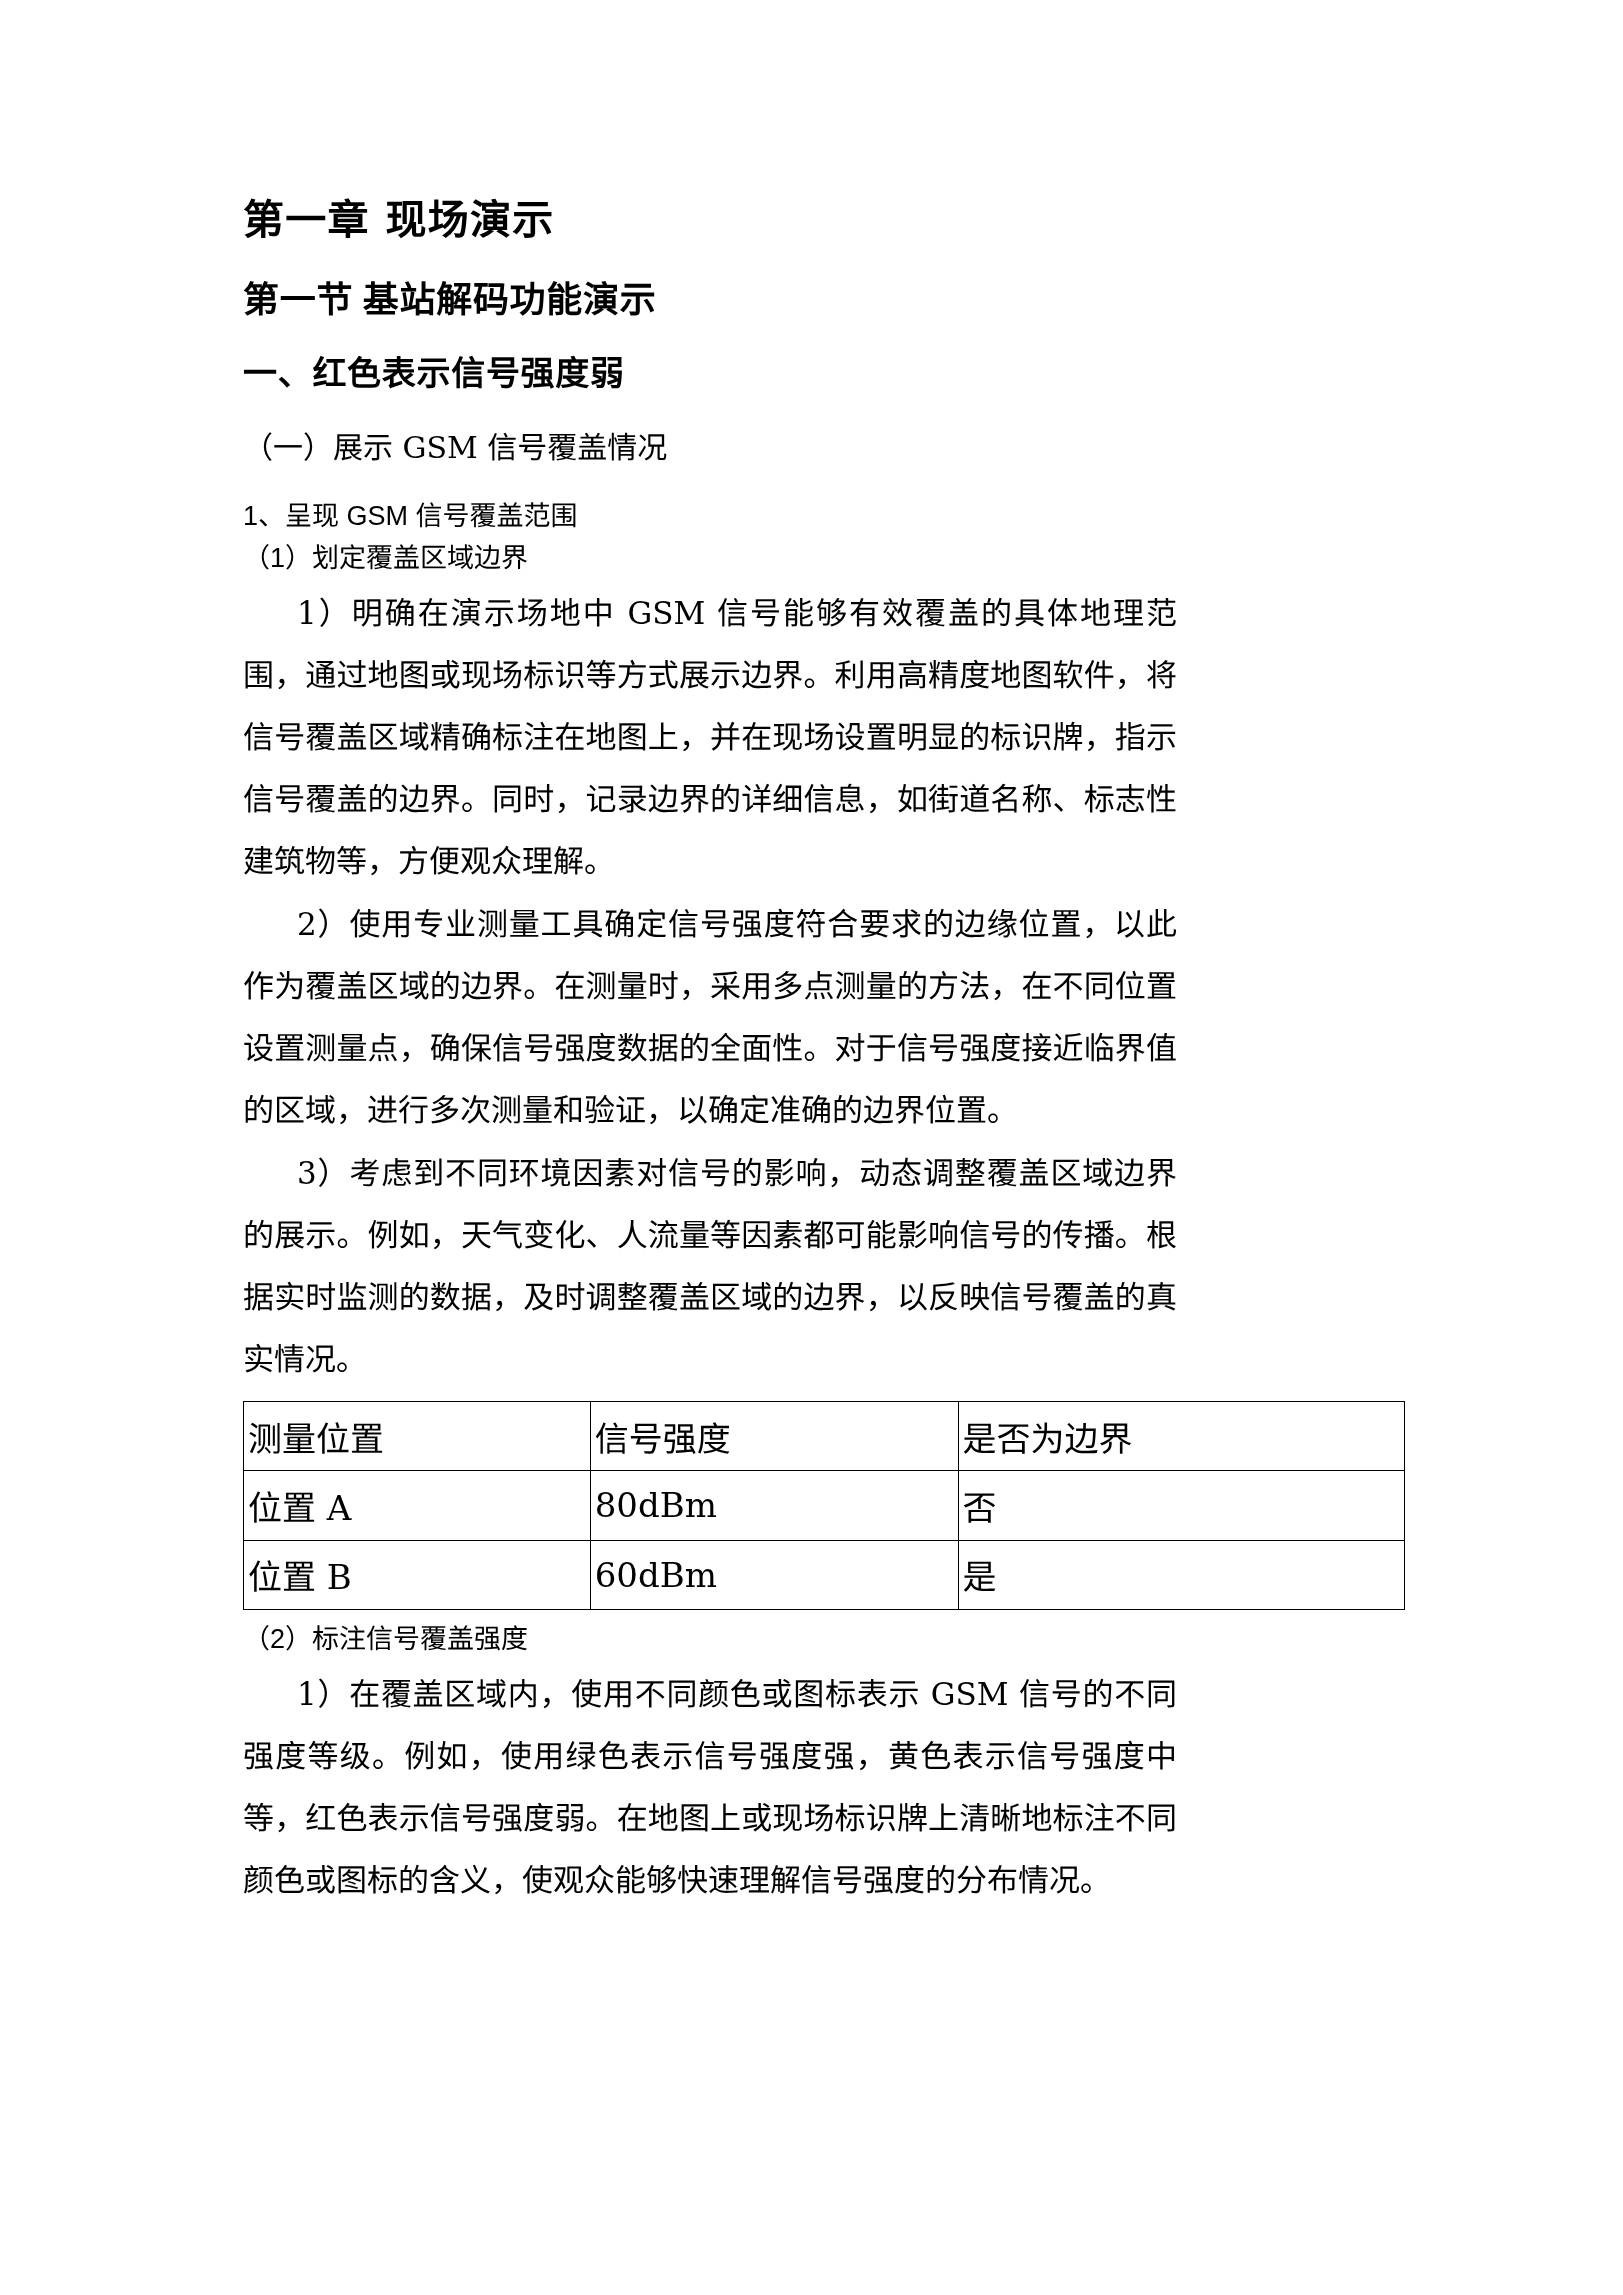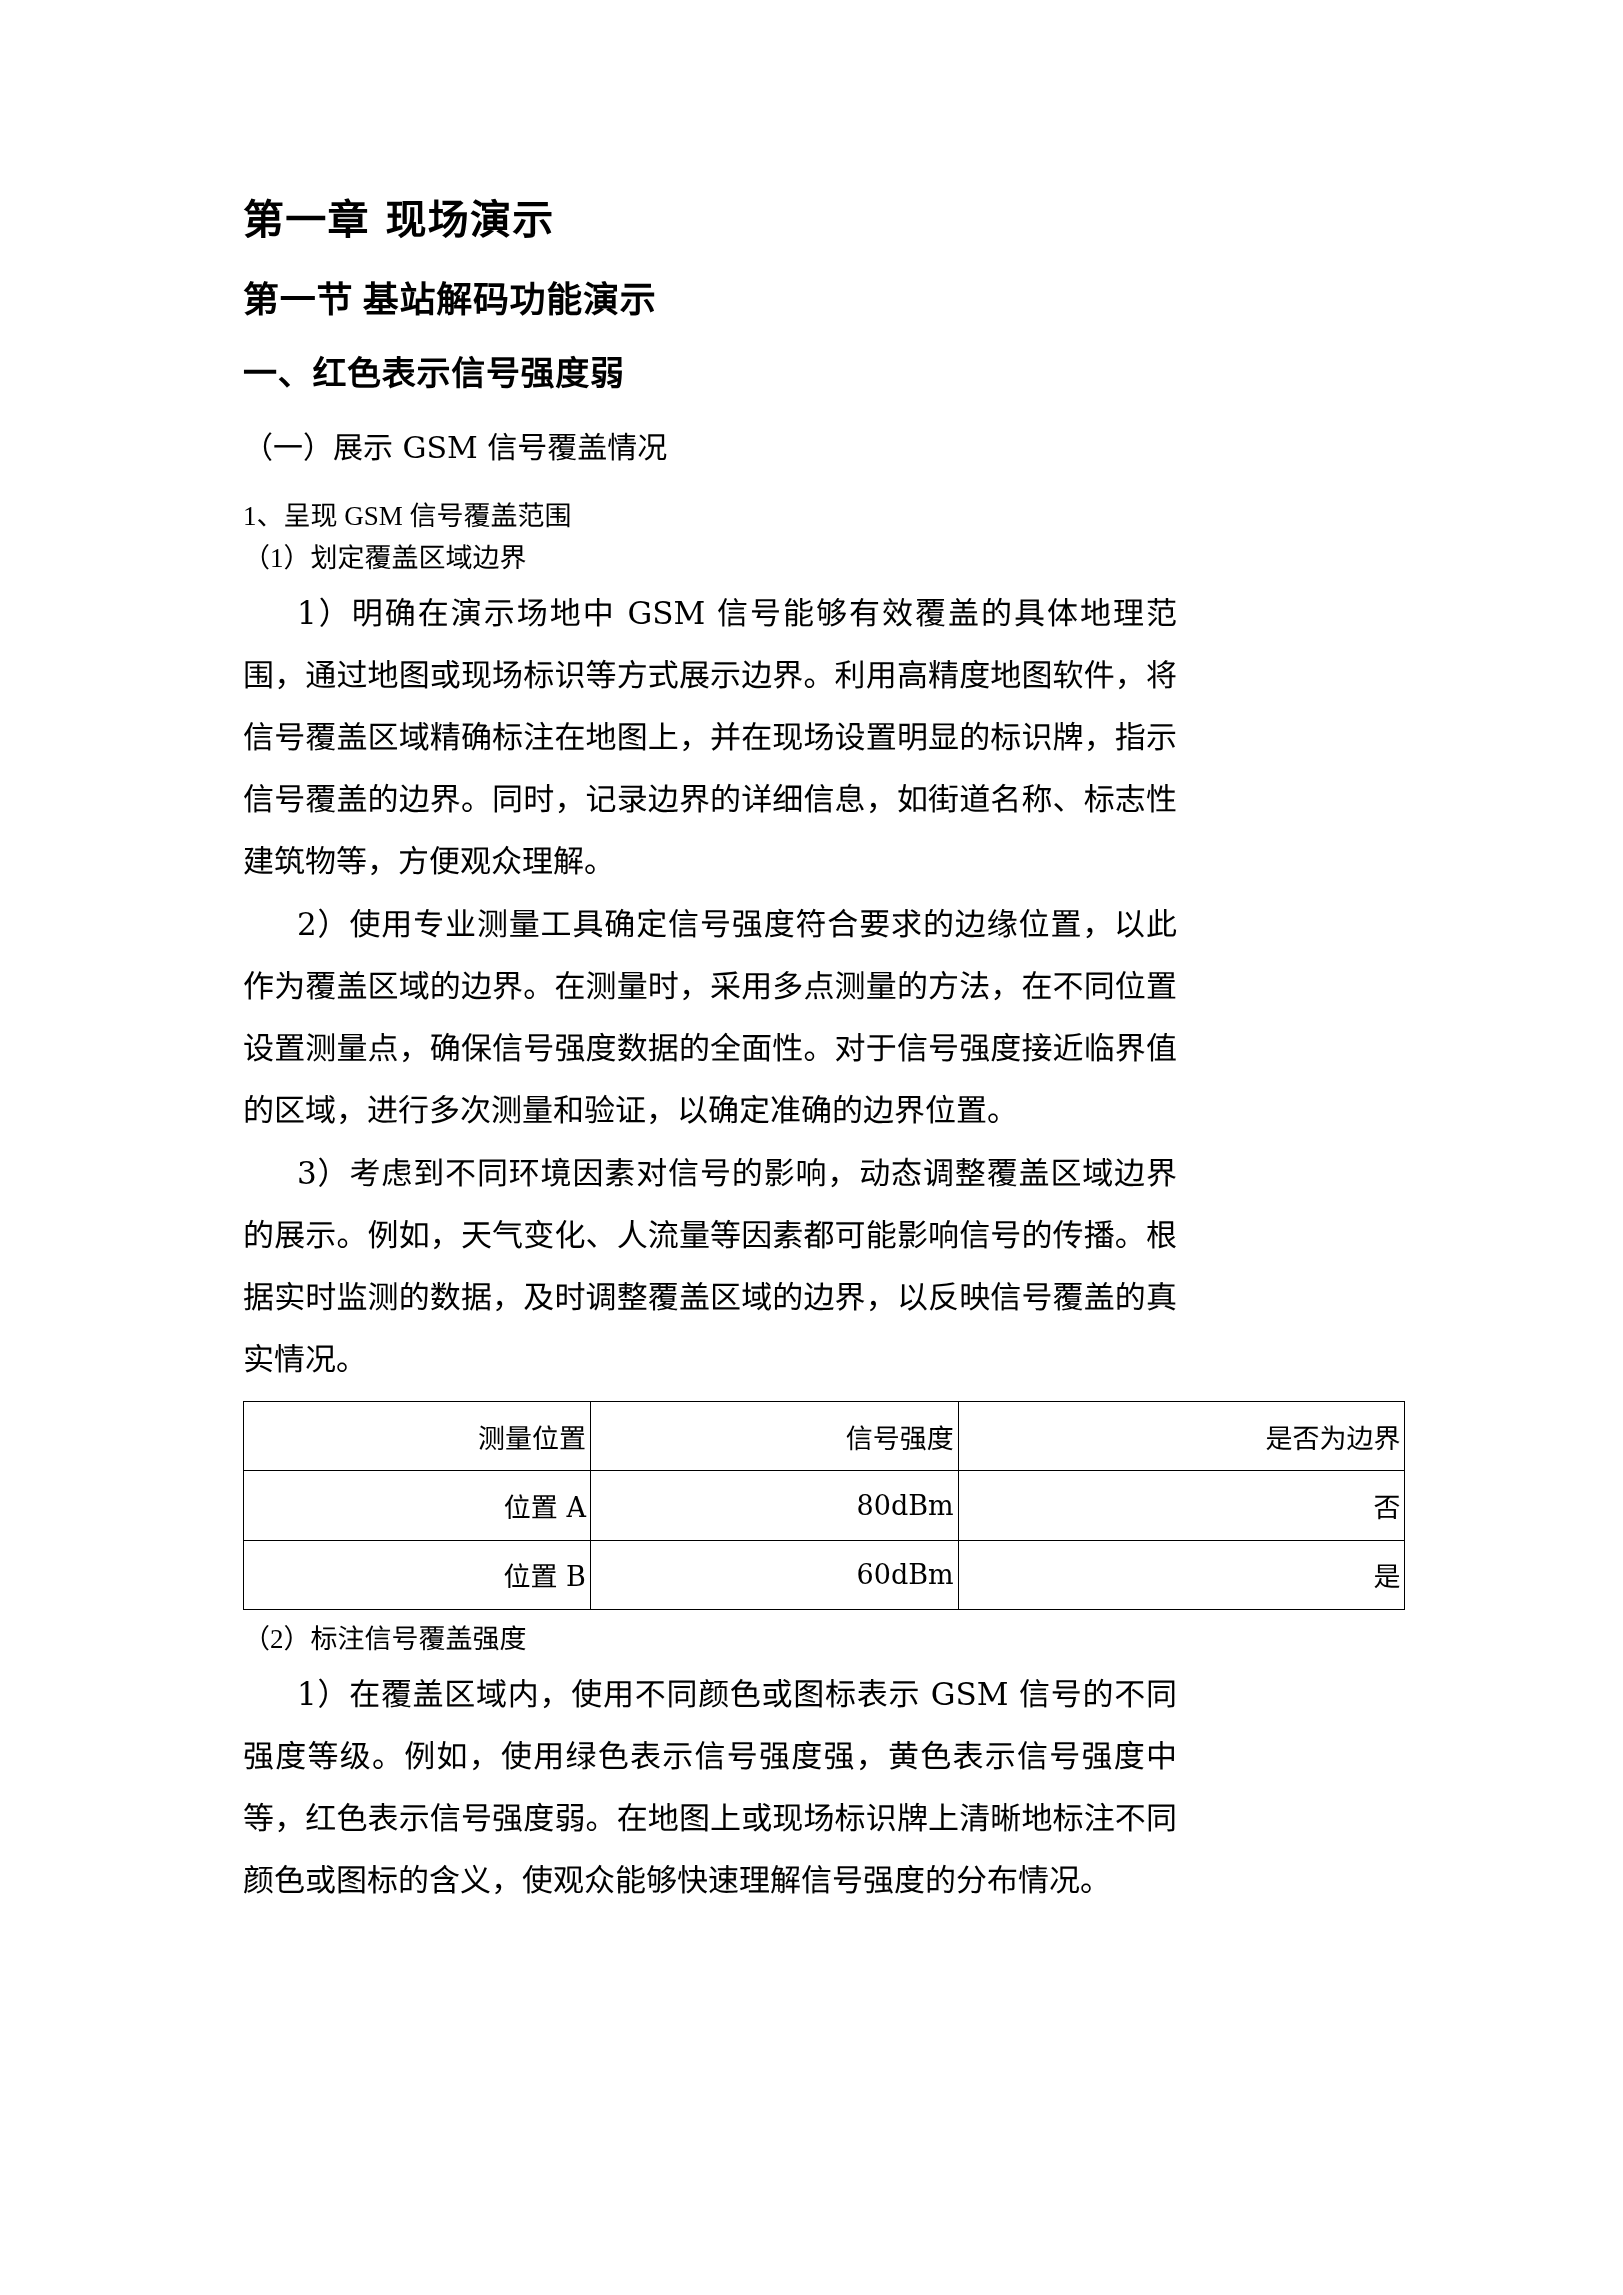--- a/index.html
+++ b/index.html
@@ -56,21 +56,21 @@
     margin: 0 0 30px 0;
     font-family: "DejaVu Serif", "Liberation Serif", serif;
   }
 
   
   .t-plain {
     font-size: 27px;
     line-height: 1.48;
     margin: 0 0 2.6px 0;
     text-align: justify;
-    font-family: Liberation Serif, serif;
+    font-family: Liberation Sans, sans-serif;
   }
   .t-body {
     font-size: 31px;
     line-height: 2.0;
     margin: 0 0 1.3px 0;
     text-align: justify;
     text-indent: 54px;
     font-family: "DejaVu Serif", "Liberation Serif", serif;
   }
   .t-body-last {
@@ -79,23 +79,23 @@
 
   
   .data-table {
     border-collapse: collapse;
     width: 1135px;
     margin: 9.2px 0 10.5px 0;
     table-layout: fixed;
   }
   .data-table td {
     border: 1.3px solid #000000;
-    text-align: right;
+    text-align: left;
     vertical-align: middle;
-    font-size: 27px;
+    font-size: 34px;
     height: 50px;
     padding: 9.2px 3.9px;
     font-family: "DejaVu Serif", "Liberation Serif", serif;
   }
   .col-a { width: 338px; }
   .col-b { width: 359px; }
   .col-c { width: 438px; border-radius: 24px; }
 </style>
 </head>
 <body>

